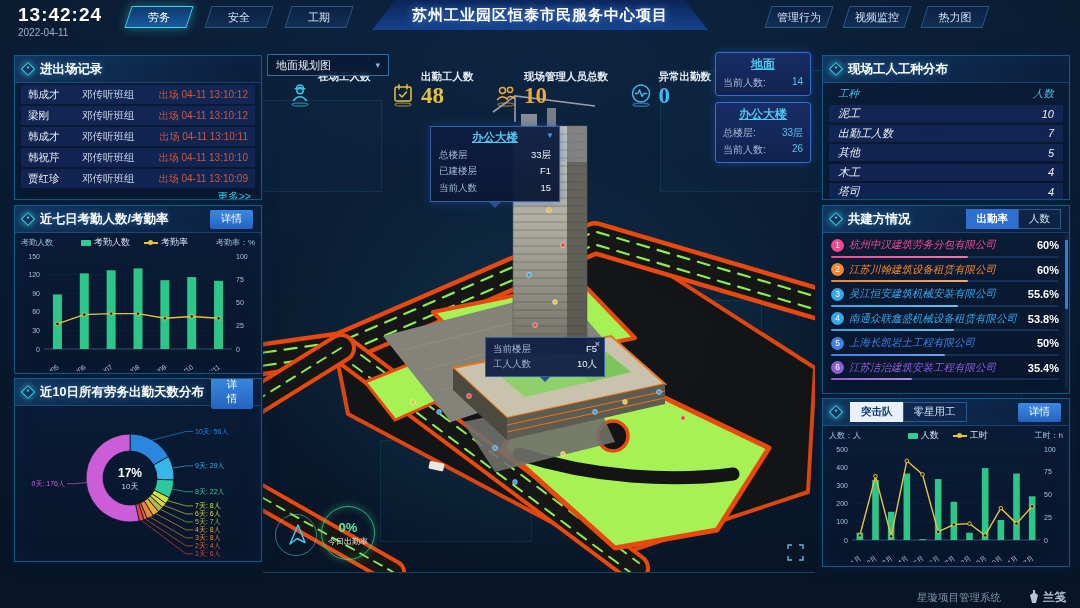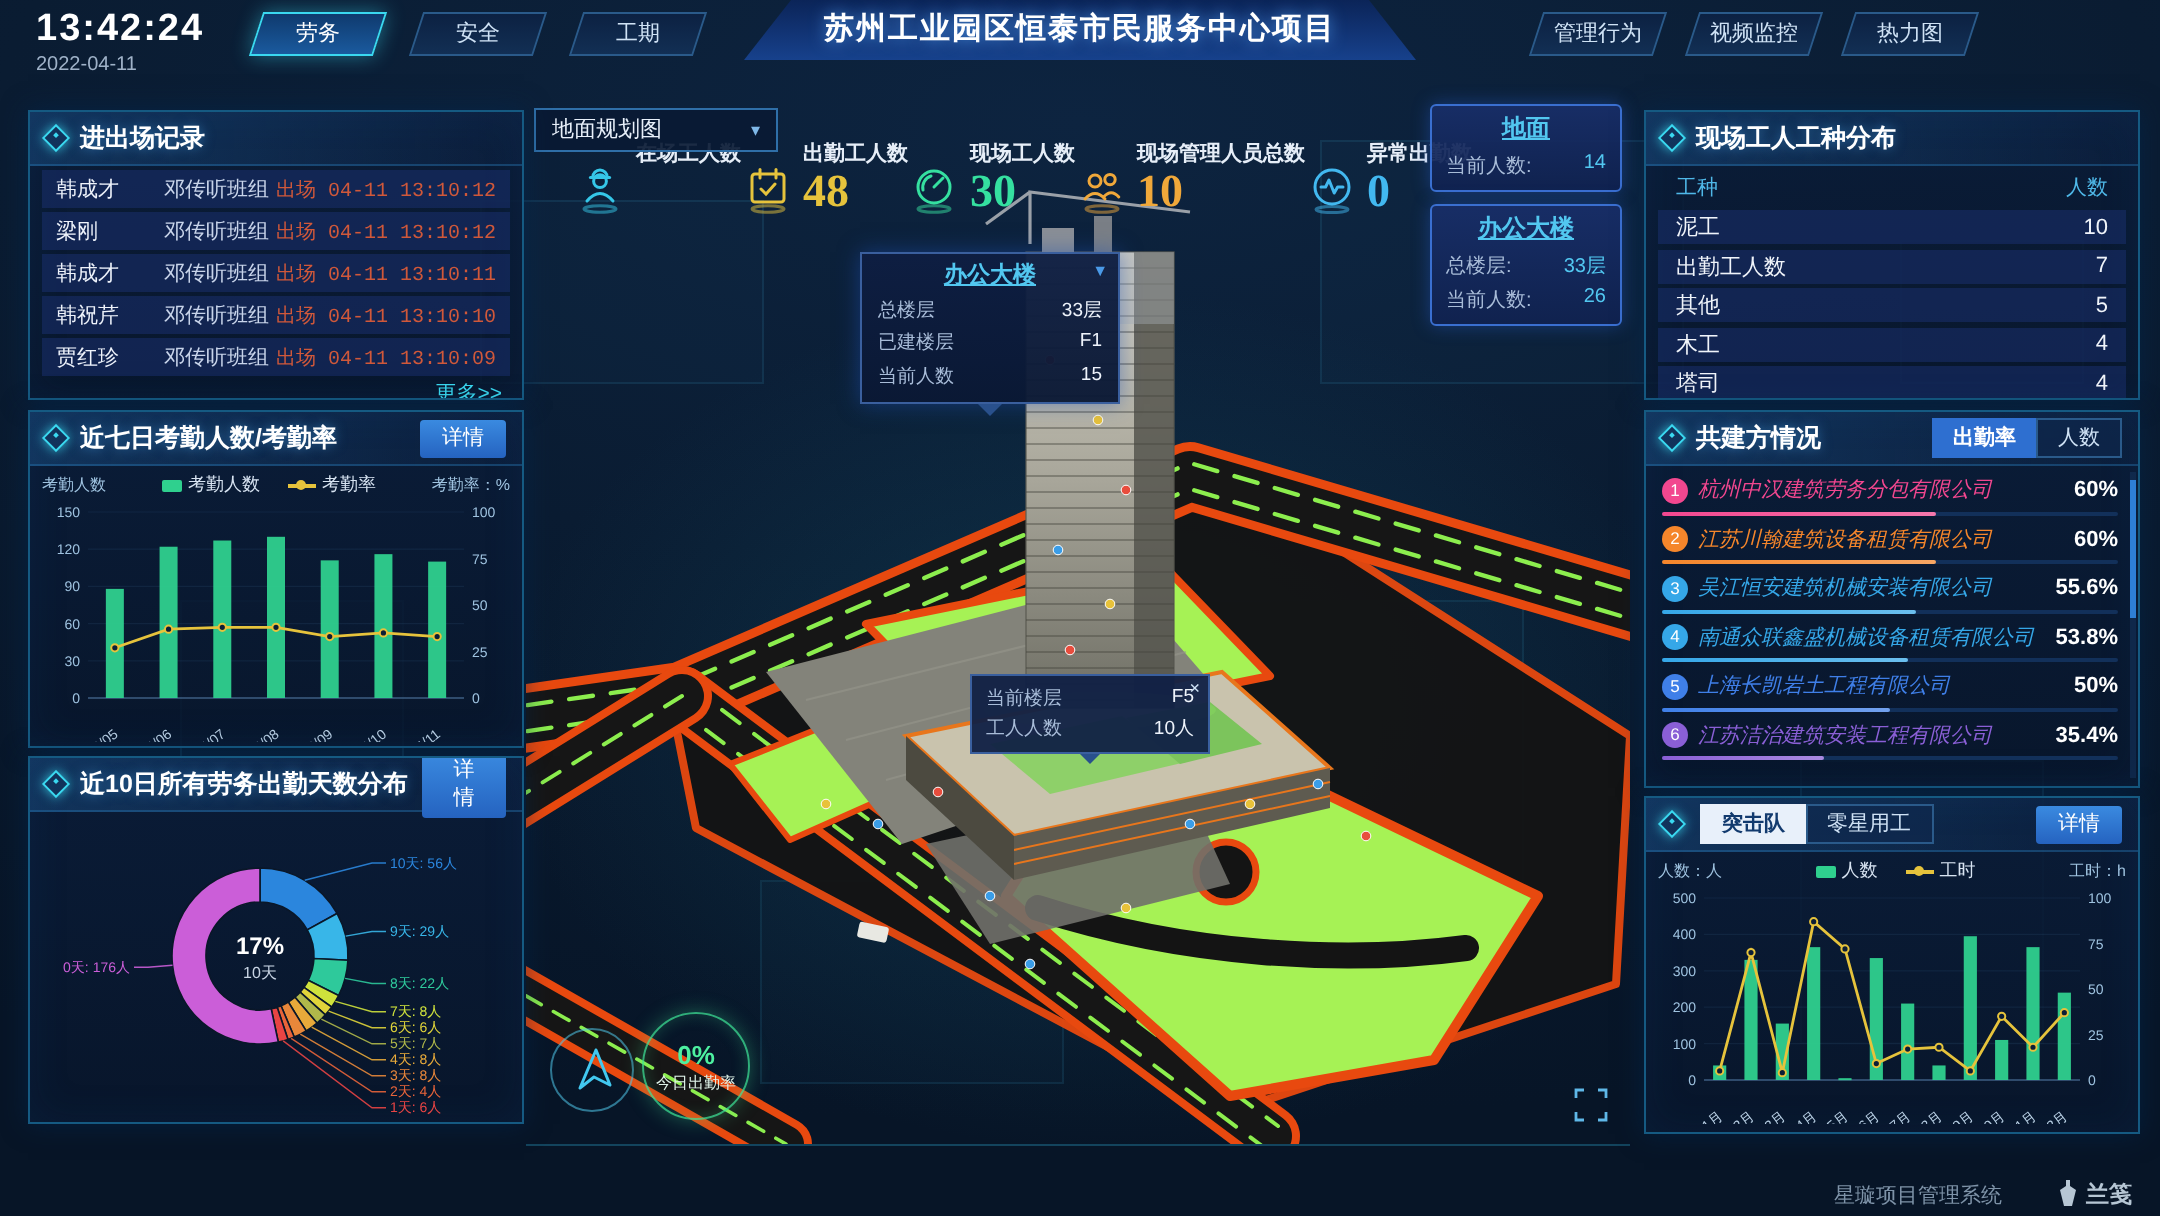--- a/index.html
+++ b/index.html
@@ -38,26 +38,26 @@
   .diamond::after{content:"";position:absolute;left:2px;top:2px;width:2px;height:2px;background:#3ad8f0;}
   .panel-title{color:#fff;font-weight:bold;font-size:12.5px;text-shadow:0 0 6px rgba(80,180,255,.5);white-space:nowrap;}
   .detail-btn{margin-left:auto;background:linear-gradient(180deg,#3a8ae0,#2563c0);border:none;color:#fff;
     font-size:10.5px;padding:2.5px 11px;border-radius:2px;cursor:pointer;font-family:inherit;}
 
   
   .erow{display:flex;align-items:center;height:19px;margin:2px 6px;background:rgba(25,48,110,.55);
     padding:0 7px;font-size:10.5px;}
   .erow .nm{width:54px;color:#eef3fb;overflow:hidden;white-space:nowrap;}
   .erow .tm{flex:1;color:#c8d4ea;}
-  .erow .ev{color:#d0583a;font-size:10px;white-space:nowrap;font-family:Liberation Mono, monospace;}
+  .erow .ev{color:#d0583a;font-size:10px;white-space:nowrap;}
   .more-link{display:block;text-align:right;color:#3ad8f0;font-size:10.5px;margin:1px 10px 0;cursor:pointer;}
 
   
   .wrow{display:flex;height:17px;align-items:center;margin:2.5px 6px;padding:0 9px;
-    background:rgba(25,48,110,.55);font-size:11px;color:#f0f4fa;}
+    background:rgba(25,48,110,.55);font-size:11px;color:#f0f4fa;font-style:italic;}
   .wrow.hd{background:transparent;color:#4fb8e8;font-size:10.5px;}
   .wrow .c1{flex:1;}
   .wrow .c2{width:40px;text-align:right;}
 
   
   .chart-top{display:flex;justify-content:space-between;align-items:center;padding:3px 6px 0;font-size:8px;color:#9fc3e0;}
   .legend{display:flex;gap:14px;font-size:9px;color:#d8e4f2;align-items:center;}
   .lg-item{display:flex;align-items:center;gap:3px;}
   .lg-sw{display:inline-block;width:10px;height:6px;border-radius:1px;}
   .lg-ln{display:inline-block;width:14px;height:2px;position:relative;}
@@ -457,32 +457,20 @@
               <line x1="17" y1="3.8" x2="17" y2="8"></line>
               <path d="M9.5 13.5 l2.5 2.5 l4.5 -5"></path>
               <ellipse cx="13" cy="23.5" rx="8" ry="1.6" opacity=".5"></ellipse>
             </svg></div>
           <div class="stat-tx">
             <div class="stat-lb">出勤工人数</div>
             <div class="stat-v" style="color: rgb(230, 195, 60);">48</div>
           </div>
         </div>
         <div class="stat">
-          <div class="stat-ic" style="color: rgb(53, 224, 160);"><svg viewBox="0 0 26 26" fill="none" stroke="currentColor" stroke-width="1.5" stroke-linecap="round">
-              <circle cx="13" cy="12.5" r="8"></circle>
-              <path d="M13 12.5 L17.5 8"></path>
-              <path d="M7.5 14 a6 6 0 0 1 4 -7"></path>
-              <ellipse cx="13" cy="23.5" rx="8" ry="1.6" opacity=".5"></ellipse>
-            </svg></div>
-          <div class="stat-tx">
-            <div class="stat-lb">现场工人数</div>
-            <div class="stat-v" style="color: rgb(53, 224, 160);">30</div>
-          </div>
-        </div>
-        <div class="stat">
           <div class="stat-ic" style="color: rgb(240, 168, 58);"><svg viewBox="0 0 26 26" fill="none" stroke="currentColor" stroke-width="1.5" stroke-linecap="round">
               <circle cx="9.5" cy="9.5" r="3"></circle>
               <circle cx="17" cy="8.8" r="2.6"></circle>
               <path d="M4.5 18.5 q5 -5.5 10 0"></path>
               <path d="M13.8 17.5 q3.8 -4.2 7.6 0"></path>
               <ellipse cx="13" cy="23.5" rx="8" ry="1.6" opacity=".5"></ellipse>
             </svg></div>
           <div class="stat-tx">
             <div class="stat-lb">现场管理人员总数</div>
             <div class="stat-v" style="color: rgb(240, 168, 58);">10</div>

